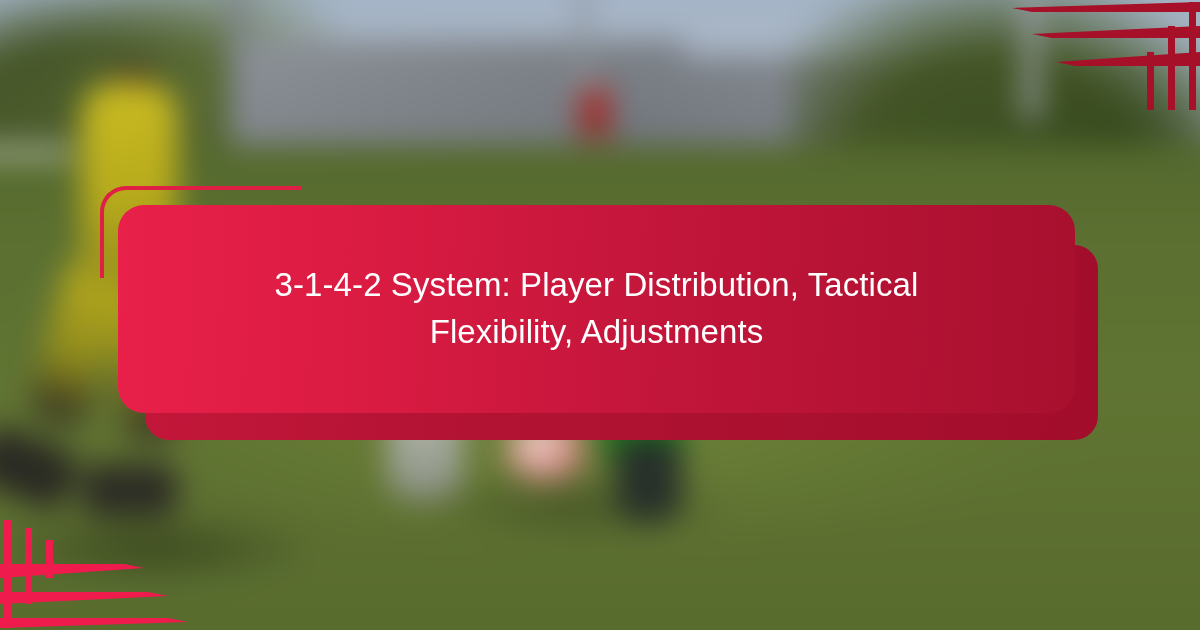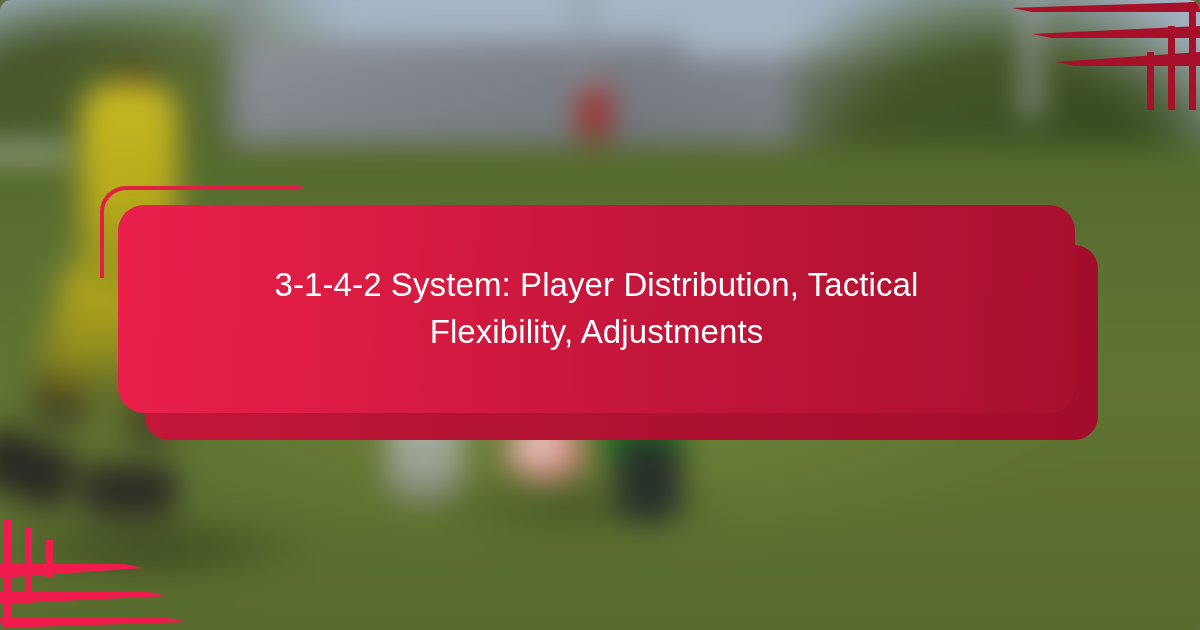--- a/index.html
+++ b/index.html
@@ -9,21 +9,20 @@
     width:1200px; height:630px;
     overflow:hidden;
     background:#5b6b3c;
     font-family:"Liberation Sans", sans-serif;
   }
 
   #stage {
     position:relative;
     width:1200px; height:630px;
     overflow:hidden;
-    border-radius:11px;
   }
 
   
   .photo {
     position:absolute;
     left:-40px; top:-40px;
     width:1280px; height:710px;
     overflow:hidden;
     filter:blur(14px) saturate(1.05);
     transform:scale(1.06);

